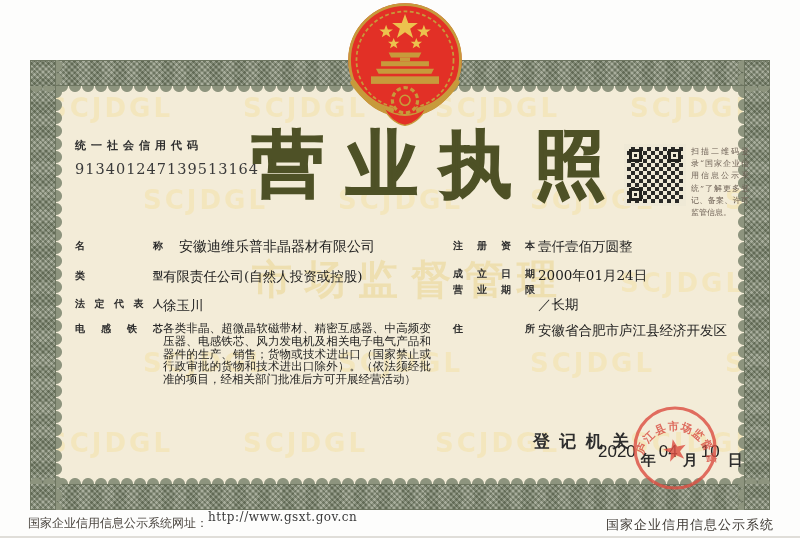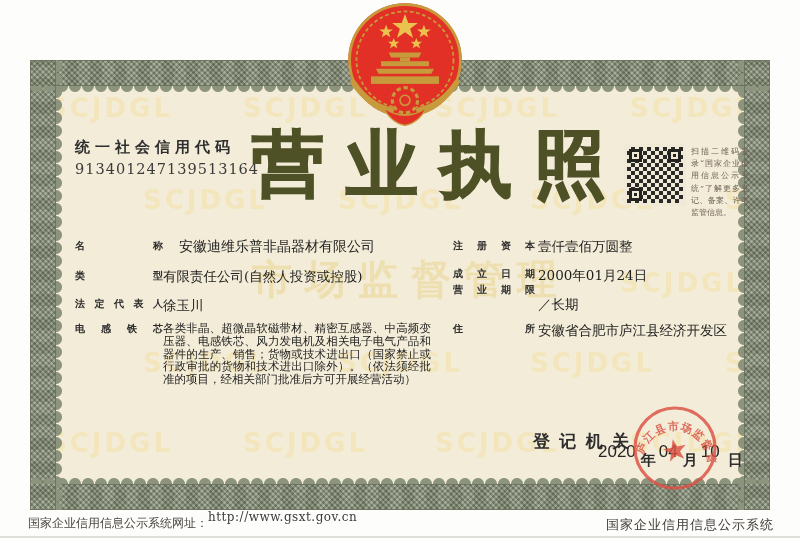--- a/index.html
+++ b/index.html
@@ -25,21 +25,21 @@
   .sc-bottom{left:0;right:0;bottom:26px;height:9px;background:radial-gradient(circle at 6px 9px,#8d947e 5.5px,rgba(0,0,0,0) 6.5px);background-size:13px 9px;background-repeat:repeat-x;}
   .sc-left{top:0;bottom:0;left:26px;width:9px;background:radial-gradient(circle at 0px 6px,#8d947e 5.5px,rgba(0,0,0,0) 6.5px);background-size:9px 13px;background-repeat:repeat-y;}
   .sc-right{top:0;bottom:0;right:26px;width:9px;background:radial-gradient(circle at 9px 6px,#8d947e 5.5px,rgba(0,0,0,0) 6.5px);background-size:9px 13px;background-repeat:repeat-y;}
 
   
   .wm{position:absolute;z-index:1;font-family:"DejaVu Sans","Liberation Sans",sans-serif;font-weight:700;font-size:26px;letter-spacing:3px;color:#f3e6bd;user-select:none;}
   .wm-cn{position:absolute;z-index:1;font-weight:700;font-size:40px;letter-spacing:13px;color:#eedfb0;white-space:nowrap;user-select:none;}
 
   
   .content{position:absolute;z-index:3;}
-  .credit-label{left:45px;top:78px;font-size:15px;font-weight:700;letter-spacing:5px;color:#2e2e2e;}
+  .credit-label{left:45px;top:78px;font-size:11px;font-weight:700;letter-spacing:5px;color:#2e2e2e;}
   .credit-code{left:45px;top:101px;font-family:"DejaVu Serif","Liberation Serif",serif;font-size:14.5px;letter-spacing:1px;color:#3a3a3a;}
   .doc-title{left:222px;top:64px;font-size:72px;line-height:80px;font-weight:700;letter-spacing:22px;color:#4e5126;-webkit-text-stroke:1.5px #4e5126;white-space:nowrap;}
 
   .qr{left:597px;top:87px;width:56px;height:56px;background:repeating-conic-gradient(#2a2a28 0% 25%,#efe9d6 0% 50%);background-size:8px 8px;outline:3px solid #efe9d6;}
   .qr-finder{position:absolute;width:13px;height:13px;border:3px solid #23231f;background:#efe9d6;box-sizing:border-box;}
   .qr-finder > div{position:absolute;left:2px;top:2px;width:3px;height:3px;background:#23231f;}
   .qf-tl{left:2px;top:2px;} .qf-tr{right:2px;top:2px;} .qf-bl{left:2px;bottom:2px;}
   .qr-caption{left:661px;top:86px;width:58px;font-family:"DejaVu Serif","Liberation Serif",serif;font-size:8px;line-height:12.2px;color:#6f6257;text-align:justify;}
 
   .jlabel{font-weight:700;font-size:10px;line-height:1.2;color:#2d2d2d;text-align:justify;text-align-last:justify;}

